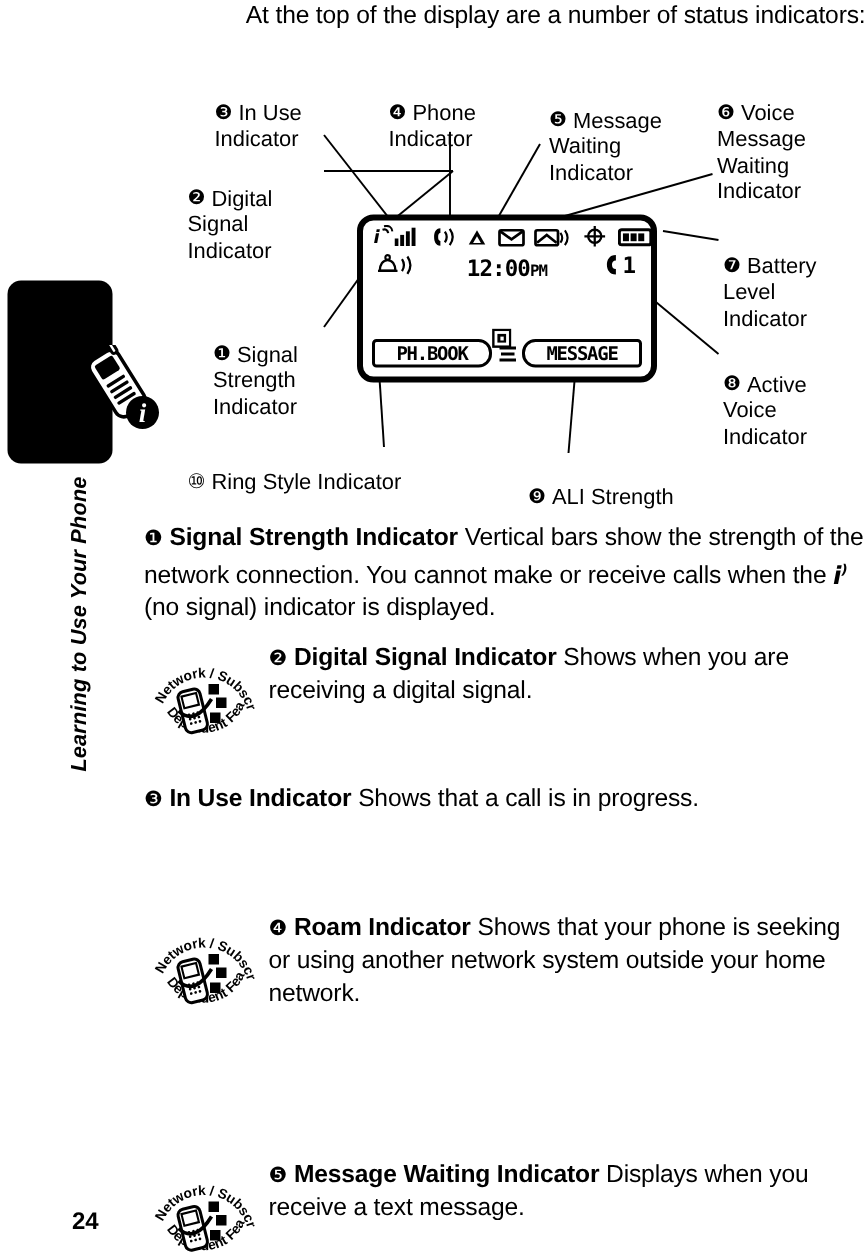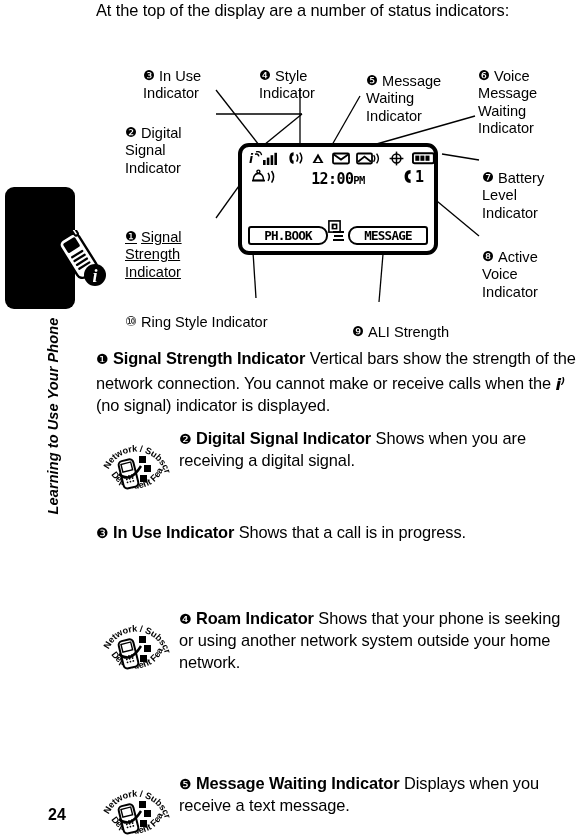--- a/index.html
+++ b/index.html
@@ -71,20 +71,21 @@
     height: 837px;
   }
   .intro-line {
     position: absolute;
     left: 0px;
     top: 0px;
     width: 481px;
     font-size: 16.4px;
     line-height: 20px;
     letter-spacing: -0.1px;
+    text-align: right;
   }
 
   
   .figure {
     position: absolute;
     left: 0px;
     top: 40px;
     width: 481px;
     height: 295px;
   }
@@ -101,21 +102,21 @@
     vertical-align: 1px;
   }
   .callout .txt { display: inline; margin-top: 16px; }
 
   
   #c3 { left: 47px;  top: 9px;  width: 96px; }
   #c4 { left: 163px; top: 9px;  width: 90px; }
   #c5 { left: 270px; top: 14px;  width: 92px; }
   #c6 { left: 382px; top: 9px;  width: 99px; }
   #c2 { left: 29px;  top: 66px; width: 90px; }
-  #c1 { left: 29px;  top: 170px; width: 96px; text-decoration: underline; }
+  #c1 { left: 46px;  top: 170px; width: 96px; }
   #c7 { left: 386px; top: 111px; width: 95px; }
   #c8 { left: 386px; top: 190px; width: 95px; }
   #c10 { left: 29px; top: 255px; width: 210px; }
   #c9 { left: 256px; top: 265px; width: 180px; }
 
   
   .lcd {
     position: absolute;
     left: 142px;
     top: 103px;
@@ -322,21 +323,21 @@
 
         <line x1="283" y1="262" x2="295" y2="118"></line>
       </g>
     </svg>
 
     <div class="callout" id="c3">
       <span class="num">❸</span><span class="txt">In Use
 Indicator</span>
     </div>
     <div class="callout" id="c4">
-      <span class="num">❹</span><span class="txt">Style
+      <span class="num">❹</span><span class="txt">Phone
 Indicator</span>
     </div>
     <div class="callout" id="c5">
       <span class="num">❺</span><span class="txt">Message
 Waiting
 Indicator</span>
     </div>
     <div class="callout" id="c6">
       <span class="num">❻</span><span class="txt">Voice
 Message

